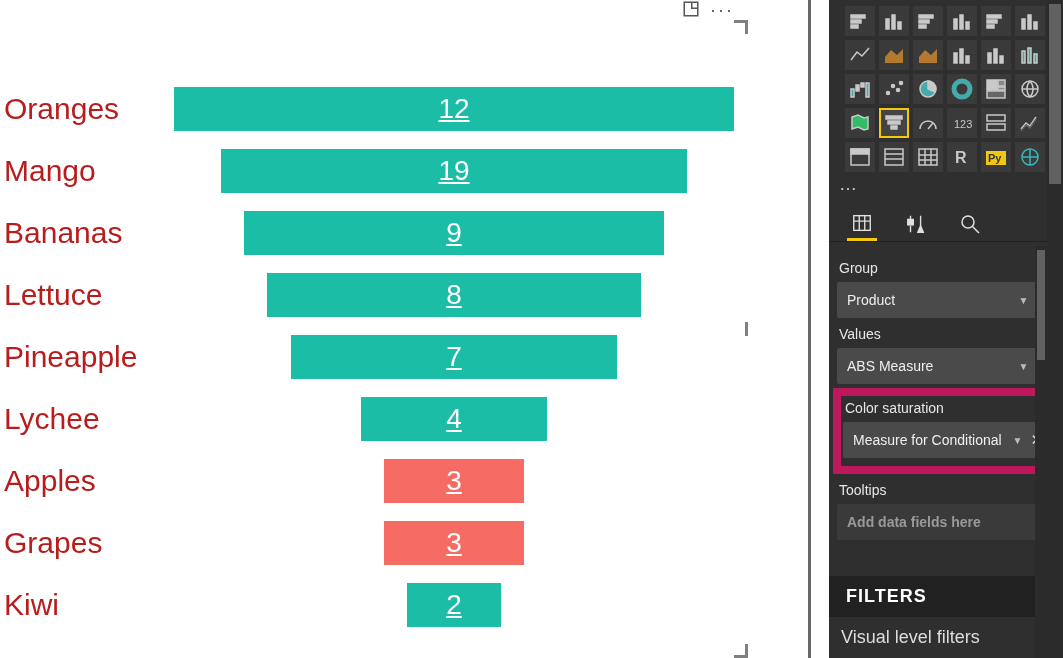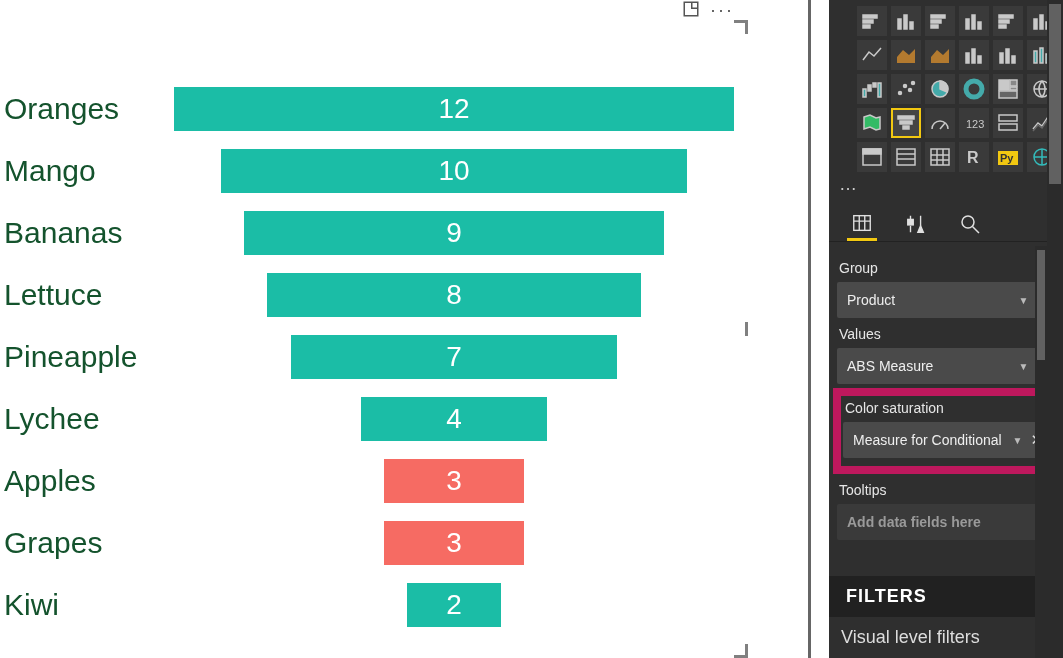--- a/index.html
+++ b/index.html
@@ -47,37 +47,38 @@
   .row {
     height: 62px;
     display: flex;
     align-items: center;
   }
   .cat {
     width: 160px;
     padding-left: 4px;
     font-size: 30px;
     font-weight: 300;
-    color: #14532d;
+    color: #b91c1c;
     white-space: nowrap;
   }
   .bar-wrap {
     flex: 1;
     height: 44px;
     display: flex;
     justify-content: center;
   }
   .bar {
     height: 44px;
     display: flex;
     align-items: center;
     justify-content: center;
     color: #fff;
     font-size: 28px;
     font-weight: 400;
+    text-decoration: underline;
   }
 
   
   .divider { position:absolute; left:808px; top:0; width:3px; height:658px; background:#666; }
 
   .pane {
     position: absolute;
     right: 0; top: 0;
     width: 234px; height: 658px;
     background: #2f2f2f;
@@ -99,21 +100,20 @@
     background: #616161;
   }
 
   
   .gallery {
     padding: 6px 6px 0 16px;
     display: grid;
     grid-template-columns: repeat(6, 30px);
     grid-auto-rows: 30px;
     gap: 4px;
-    margin-left: 12px;
   }
   .viz {
     width: 30px; height: 30px;
     background: #3a3a3a;
     display:flex; align-items:center; justify-content:center;
     cursor:pointer;
   }
   .viz svg { width:24px; height:24px; }
   .viz.sel { outline: 2px solid #f2c811; outline-offset:-2px; background:#444; }
   .ellipsis-row { padding: 2px 10px 4px; color:#ccc; font-size:18px; letter-spacing:2px; }
@@ -184,21 +184,21 @@
     <div class="funnel" id="funnel">
         <div class="row">
           <div class="cat">Oranges</div>
           <div class="bar-wrap">
             <div class="bar" style="width: 560px; background: rgb(27, 189, 166);">12</div>
           </div>
         </div>
         <div class="row">
           <div class="cat">Mango</div>
           <div class="bar-wrap">
-            <div class="bar" style="width: 466.667px; background: rgb(27, 189, 166);">10</div>
+            <div class="bar" style="width: 466.667px; background: rgb(27, 189, 166);">19</div>
           </div>
         </div>
         <div class="row">
           <div class="cat">Bananas</div>
           <div class="bar-wrap">
             <div class="bar" style="width: 420px; background: rgb(27, 189, 166);">9</div>
           </div>
         </div>
         <div class="row">
           <div class="cat">Lettuce</div>

